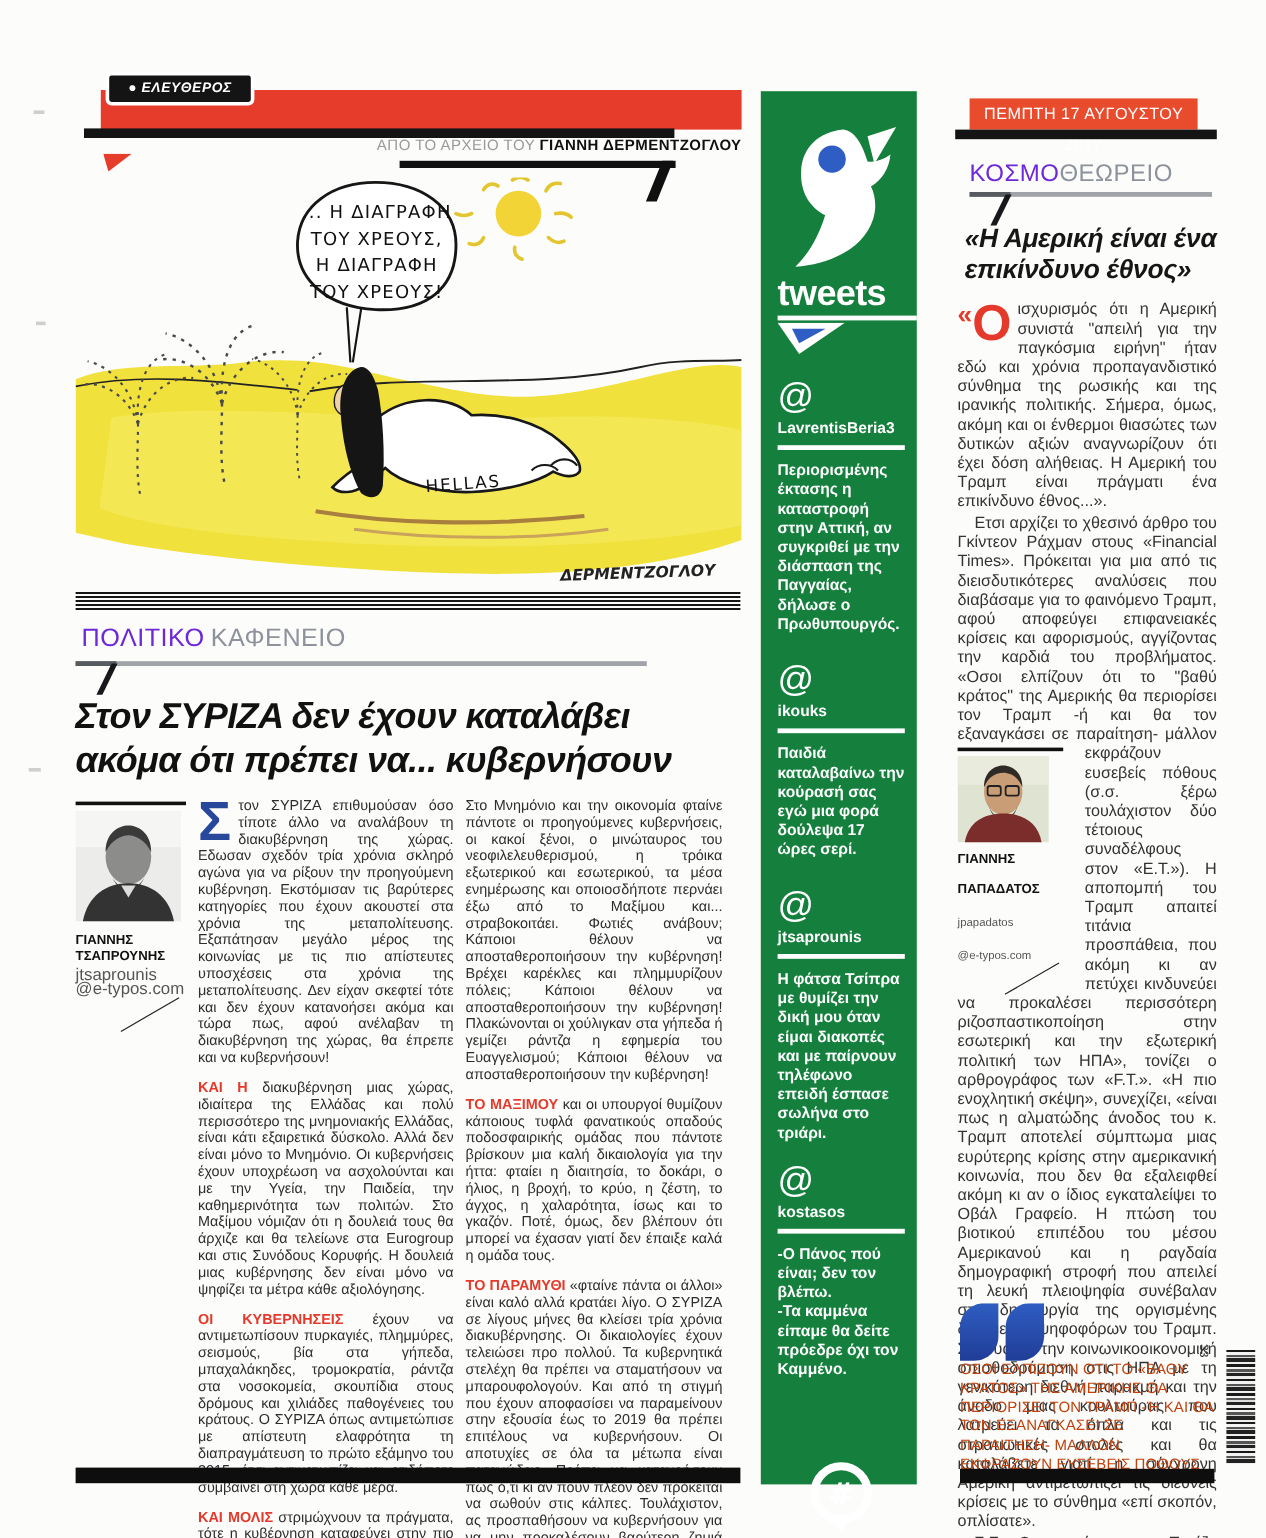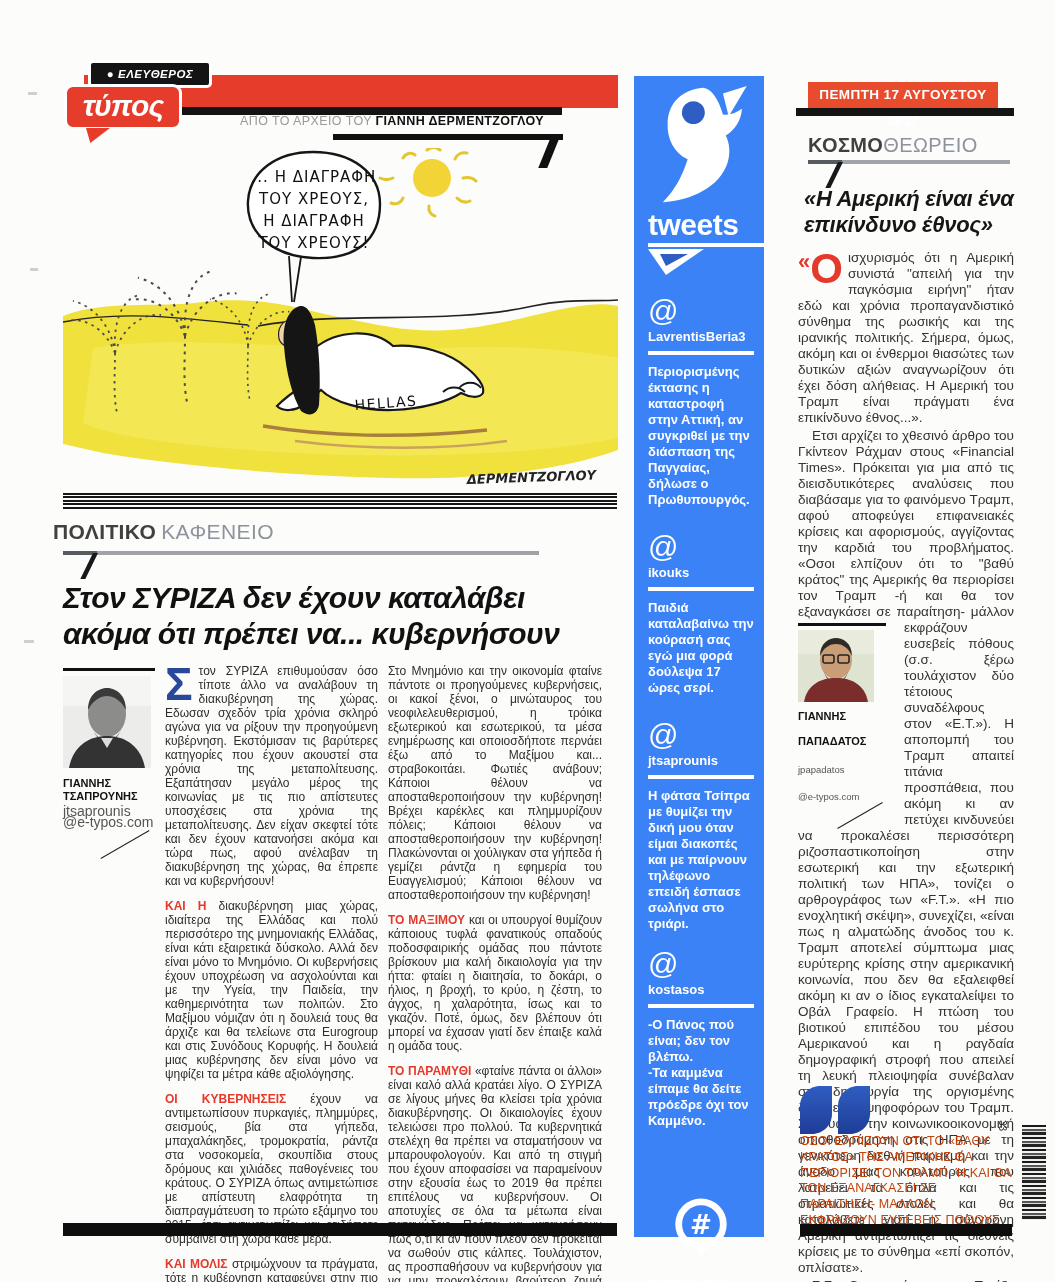--- a/index.html
+++ b/index.html
@@ -11,37 +11,37 @@
   .red-bar{left:84px;top:75px;width:534px;height:33px;background:#e63c2c;}
   .black-bar-top{left:70px;top:107px;width:492px;height:8px;background:#141414;}
   .logo-top{left:88px;top:60px;width:118px;height:22px;background:#141414;border:3px solid #fff;
             border-radius:5px;color:#fff;font-style:italic;font-weight:700;font-size:11.5px;
             text-align:center;line-height:22px;letter-spacing:.5px;z-index:4;}
   .logo-main{left:64px;top:84px;width:112px;height:40px;background:#e63c2c;border:3px solid #fff;
              border-radius:9px;color:#fff;text-align:center;z-index:4;}
   .logo-main span{font-style:italic;font-weight:700;font-size:30px;line-height:38px;letter-spacing:-1px;}
   .logo-tail{left:86px;top:128px;width:24px;height:15px;background:#e63c2c;
              clip-path:polygon(0 0,100% 0,18% 100%);z-index:4;}
-  .credit{left:240px;top:114px;width:378px;height:15px;font-size:12.5px;letter-spacing:.4px;}
+  .credit{left:240px;top:114px;width:378px;height:15px;text-align:right;font-size:12.5px;letter-spacing:.4px;}
   .credit .gray{color:#9a9a9a;}
   .credit b{color:#101010;}
   .credit-rule{left:333px;top:134px;width:230px;height:6px;background:#101010;}
   .credit-hook{left:552px;top:134px;width:9px;height:34px;background:#101010;
                transform:skewX(-22deg);transform-origin:top left;}
 
   
   .cartoon{left:63px;top:148px;}
 
   
   .multirule{left:63px;top:493px;width:554px;height:16px;
              background:repeating-linear-gradient(180deg,#161616 0 2px,transparent 2px 3.4px);}
   .section-head{font-size:21px;letter-spacing:.4px;white-space:nowrap;}
-  .sec-bold{font-weight:700;color:#404040;}
+  .sec-bold{font-weight:400;color:#6d28d9;}
   .sec-light{font-weight:400;color:#8d929c;margin-left:5px;}
-  .sh-left{left:53px;top:520px;}
+  .sh-left{left:68px;top:520px;}
   .sh-right{left:808px;top:134px;font-size:20px;}
   .decor{height:4px;background:#a0a4a8;}
   .decor::before{content:'';position:absolute;left:0;top:0;width:34px;height:4px;background:#565b60;}
   .decor::after{content:'';position:absolute;left:30px;top:2px;width:5px;height:26px;background:#16181c;
                 transform:skewX(-26deg);transform-origin:top left;}
   .decor-left{left:63px;top:551px;width:476px;}
   .decor-right{left:808px;top:160px;width:202px;}
 
   
   .headline{left:63px;top:580px;width:556px;margin:0;font-size:30px;line-height:36px;
@@ -55,39 +55,39 @@
   .bio-slash{width:56px;border-top:1.5px solid #222;transform:rotate(-30deg);margin:16px 0 0 34px;}
   .col{top:664px;font-size:12px;line-height:14px;color:#2d2d2d;}
   .col1{left:165px;width:213px;}
   .col2{left:388px;width:214px;}
   .col p{margin:0 0 11px;text-align:justify;}
   .lead{color:#e5392b;font-weight:700;}
   .dropcap-blue{float:left;color:#27489b;font-weight:700;font-size:46px;line-height:37px;margin:2px 6px 0 0;}
   .bar-bl{left:63px;top:1223px;width:554px;height:13px;background:#0e0e0e;}
 
   
-  .tweets{left:634px;top:76px;width:130px;height:1161px;background:#3b82f6;color:#fff;
-          box-sizing:border-box;padding:8px 10px 0 14px;}
+  .tweets{left:634px;top:76px;width:130px;height:1161px;background:#15803d;color:#fff;
+          box-sizing:border-box;padding:28px 10px 0 14px;}
   .bird{display:block;margin:0 auto;}
   .tw-title{font-size:30px;font-weight:700;letter-spacing:-.5px;line-height:30px;margin-top:2px;}
   .tw-rule{height:4px;background:#fff;margin:3px -10px 0 0;}
   .tw-tail{display:block;margin-top:2px;}
   .tw-item{margin-top:21px;}
   .tw-item + .tw-item{margin-top:24px;}
   .tw-item.t4{margin-top:17px;}
   .tw-at{font-size:30px;line-height:30px;font-weight:400;}
   .tw-handle{font-size:13px;font-weight:700;margin-top:3px;}
   .tw-bar{height:4px;background:#fff;margin:7px 0 9px;}
   .tw-text{font-size:13px;font-weight:700;line-height:16px;white-space:pre-line;}
   .tw-hash{margin:66px auto 0;display:block;}
   .tw-hash-label{font-size:14.5px;font-weight:700;margin-top:10px;letter-spacing:.2px;}
 
   
   .date-banner{left:808px;top:82px;width:190px;height:26px;background:#e94b2d;color:#fff;
-               font-size:13.5px;font-weight:700;text-align:center;line-height:26px;letter-spacing:.4px;}
+               font-size:13.5px;font-weight:400;text-align:center;line-height:26px;letter-spacing:.4px;}
   .rc-black-bar{left:796px;top:108px;width:218px;height:8px;background:#141414;}
   .rc-headline{left:804px;top:186px;width:212px;margin:0;font-size:22px;line-height:26px;
                font-weight:700;font-style:italic;color:#161616;letter-spacing:-.3px;}
   .rc-body{left:798px;top:250px;width:216px;font-size:13.5px;line-height:16px;color:#333;}
   .rc-body p{margin:0 0 2px;text-align:justify;}
   .rc-ind{text-indent:14px;}
   .dc{float:left;color:#e5392b;font-weight:700;margin:1px 5px 0 0;}
   .dc-q{font-size:22px;vertical-align:14px;}
   .dc-o{font-size:42px;line-height:36px;}
   .author-float{float:left;width:96px;margin:3px 10px 2px 0;display:block;text-align:left;text-indent:0;}
@@ -110,23 +110,20 @@
 </style>
 </head>
 <body>
 
 <div class="page">
 
   <div class="abs red-bar"></div>
   <div class="abs black-bar-top"></div>
   <div class="abs logo-top">
     <span>● ΕΛΕΥΘΕΡΟΣ</span>
-  </div>
-  <div class="abs logo-main">
-    <span>τύπος</span>
   </div>
   <div class="abs logo-tail"></div>
   <div class="abs credit">
     <span class="gray">ΑΠΟ ΤΟ ΑΡΧΕΙΟ ΤΟΥ </span><b>ΓΙΑΝΝΗ ΔΕΡΜΕΝΤΖΟΓΛΟΥ</b>
   </div>
   <div class="abs credit-rule"></div>
   <div class="abs credit-hook"></div>
 
   <svg class="abs cartoon" width="555" height="342" viewBox="0 0 555 342">
 

